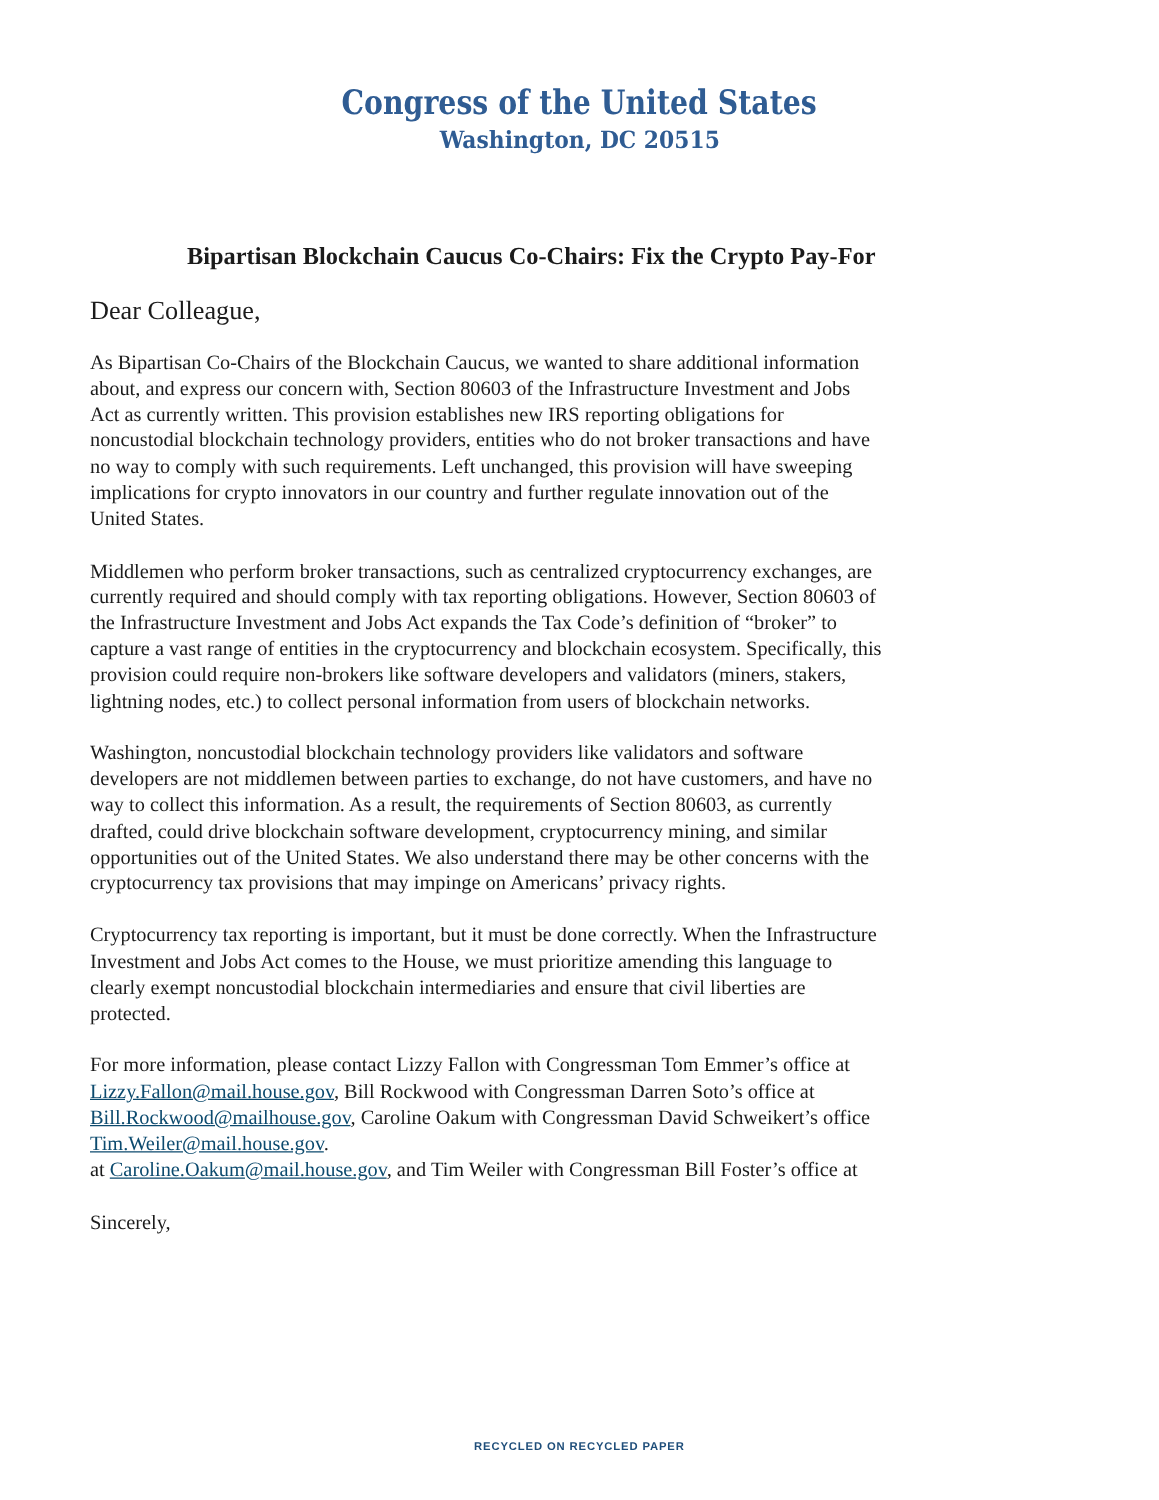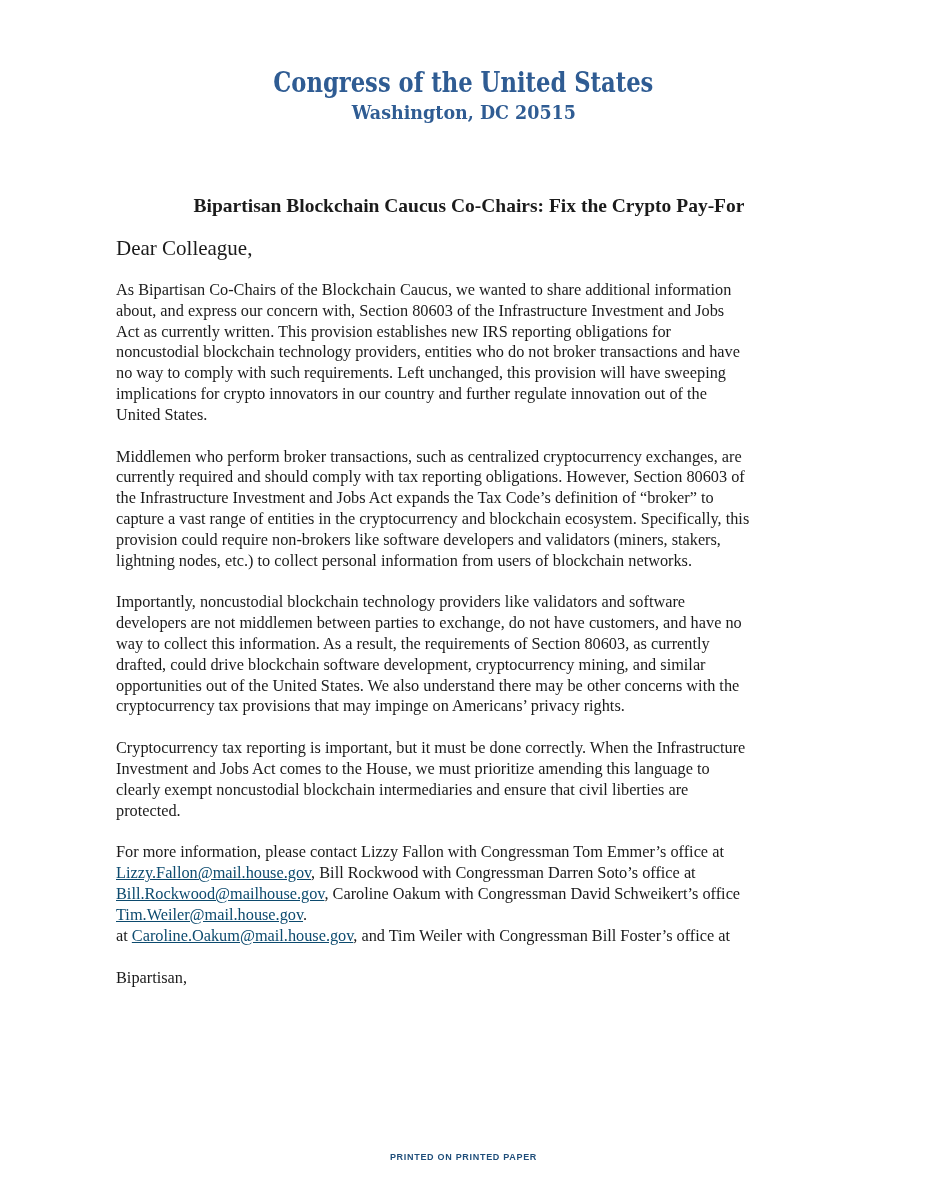--- a/index.html
+++ b/index.html
@@ -38,21 +38,21 @@
   }
   .lh2 > span {
     display: inline-block;
     font-size: 19px;
     line-height: 24px;
     transform: scaleX(0.92);
     transform-origin: center;
     white-space: nowrap;
   }
   .content {
-    margin-left: 116px;
+    margin-left: 72px;
     width: 706px;
   }
   .title {
     margin: 70px 0 0 0;
     font-size: 19.5px;
     line-height: 24px;
     font-weight: bold;
     text-align: center;
     white-space: nowrap;
   }
@@ -118,39 +118,39 @@
         </p>
         <p class="para">
           <span class="line">Middlemen who perform broker transactions, such as centralized cryptocurrency exchanges, are</span>
           <span class="line">currently required and should comply with tax reporting obligations. However, Section 80603 of</span>
           <span class="line">the Infrastructure Investment and Jobs Act expands the Tax Code’s definition of “broker” to</span>
           <span class="line">capture a vast range of entities in the cryptocurrency and blockchain ecosystem. Specifically, this</span>
           <span class="line">provision could require non-brokers like software developers and validators (miners, stakers,</span>
           <span class="line">lightning nodes, etc.) to collect personal information from users of blockchain networks.</span>
         </p>
         <p class="para">
-          <span class="line">Importantly, noncustodial blockchain technology providers like validators and software</span>
+          <span class="line">Washington, noncustodial blockchain technology providers like validators and software</span>
           <span class="line">developers are not middlemen between parties to exchange, do not have customers, and have no</span>
           <span class="line">way to collect this information. As a result, the requirements of Section 80603, as currently</span>
           <span class="line">drafted, could drive blockchain software development, cryptocurrency mining, and similar</span>
           <span class="line">opportunities out of the United States. We also understand there may be other concerns with the</span>
           <span class="line">cryptocurrency tax provisions that may impinge on Americans’ privacy rights.</span>
         </p>
         <p class="para">
           <span class="line">Cryptocurrency tax reporting is important, but it must be done correctly. When the Infrastructure</span>
           <span class="line">Investment and Jobs Act comes to the House, we must prioritize amending this language to</span>
           <span class="line">clearly exempt noncustodial blockchain intermediaries and ensure that civil liberties are</span>
           <span class="line">protected.</span>
         </p>
         <p class="para">
           <span class="line">For more information, please contact Lizzy Fallon with Congressman Tom Emmer’s office at</span>
           <span class="line"><a href="#">Lizzy.Fallon@mail.house.gov</a>, Bill Rockwood with Congressman Darren Soto’s office at</span>
           <span class="line"><a href="#">Bill.Rockwood@mailhouse.gov</a>, Caroline Oakum with Congressman David Schweikert’s office</span>
           <span class="line"><a href="#">Tim.Weiler@mail.house.gov</a>.</span>
           <span class="line">at <a href="#">Caroline.Oakum@mail.house.gov</a>, and Tim Weiler with Congressman Bill Foster’s office at</span>
         </p>
       </div>
-    <div class="closing">Bipartisan,</div>
+    <div class="closing">Sincerely,</div>
   </div>
 
-  <div class="footer">PRINTED ON PRINTED PAPER</div>
+  <div class="footer">RECYCLED ON RECYCLED PAPER</div>
 
 </div>
 
 </body></html>

